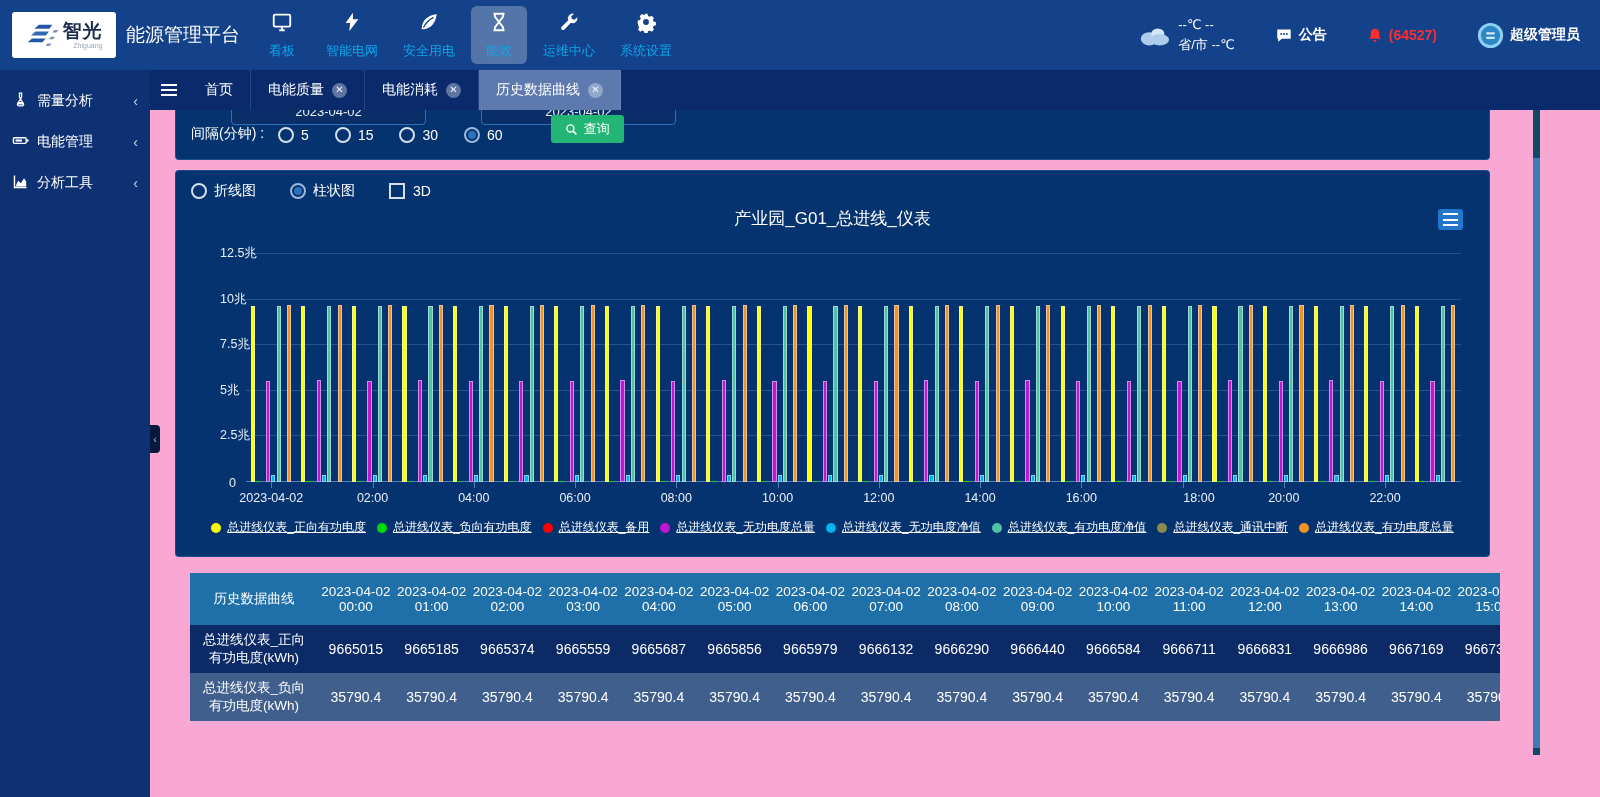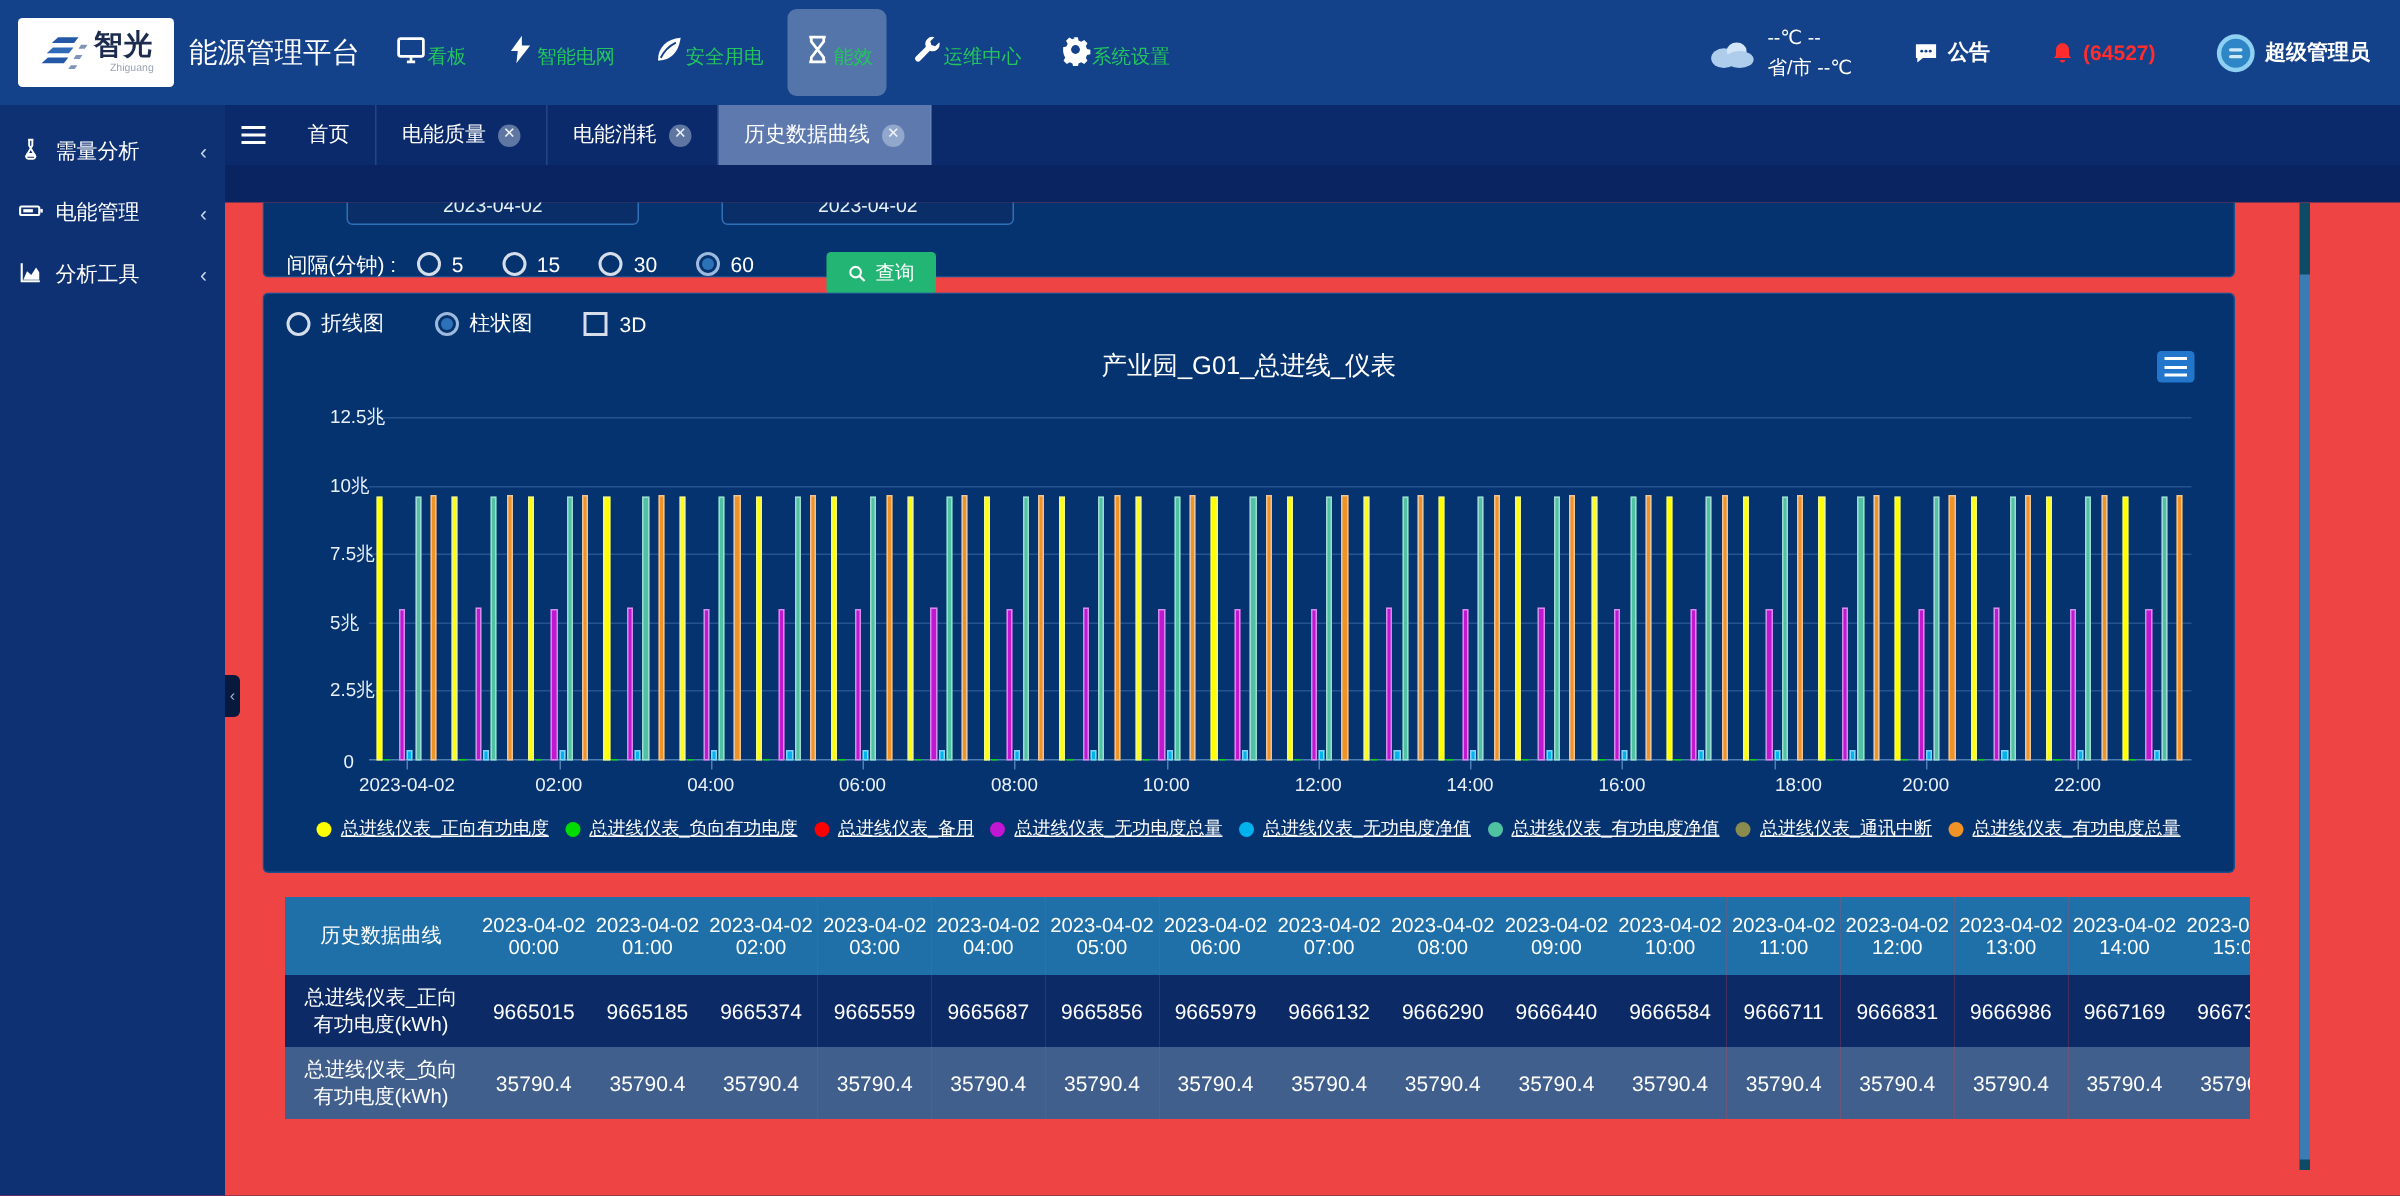--- a/index.html
+++ b/index.html
@@ -10,22 +10,22 @@
   
   .top-header { height:70px; background:#13418a; display:flex; align-items:center; flex:none; }
   .logo-box { width:104px; height:46px; background:#fff; border-radius:3px; margin-left:12px;
               display:flex; align-items:center; justify-content:center; gap:3px; flex:none; }
   .logo-glyph { width:34px; height:28px; flex:none; }
   .logo-texts { display:flex; flex-direction:column; align-items:flex-end; line-height:1; }
   .logo-cn { font-size:19px; font-weight:bold; color:#1c2b4e; letter-spacing:1px; }
   .logo-en { font-size:7px; color:#9aa3b5; margin-top:2px; }
   .app-title { color:#fff; font-size:19px; margin-left:10px; white-space:nowrap; }
   .main-nav { display:flex; margin-left:14px; gap:7px; }
-  .nav-item { min-width:56px; padding:0 9px; height:58px; display:flex; flex-direction:row;
-              align-items:center; color:#22c55e; border-radius:6px; cursor:pointer; }
+  .nav-item { min-width:56px; padding:0 9px; height:58px; display:flex; flex-direction:column;
+              align-items:center; justify-content:center; color:#0ea5e9; border-radius:6px; cursor:pointer; }
   .nav-item svg { width:22px; height:22px; }
   .nav-lb { font-size:13px; margin-top:5px; white-space:nowrap; }
   .nav-item.active { background:rgba(255,255,255,.28); }
   .hdr-right { margin-left:auto; display:flex; align-items:center; margin-right:20px; gap:40px; color:#fff; }
   .weather { display:flex; align-items:center; gap:7px; font-size:13px; }
   .weather .lines { display:flex; flex-direction:column; line-height:1.55; text-align:left; }
   .hdr-chip { display:flex; align-items:center; gap:6px; font-size:14px; font-weight:bold; cursor:pointer; white-space:nowrap; }
   .alarm-chip { color:#ff2d2d; }
 
   
@@ -45,27 +45,27 @@
          border-right:1px solid rgba(130,170,220,.22); cursor:pointer; white-space:nowrap; }
   .tab.active { background:#5d79ae; }
   .tab-close { width:15px; height:15px; border-radius:50%; background:rgba(235,242,252,.38);
                color:#eef4fc; font-size:10px; line-height:14px; text-align:center; }
   .tabbar-right { margin-left:auto; display:flex; align-items:stretch; }
   .tab-act-btn { display:flex; align-items:center; gap:7px; padding:0 18px; font-size:14px;
                  border-left:1px solid rgba(130,170,220,.32); cursor:pointer; white-space:nowrap; }
   .caret { width:0; height:0; border-left:4px solid transparent; border-right:4px solid transparent; border-top:5px solid #fff; }
 
   
-  .content { position:relative; flex:1; background:#ef4444; overflow:hidden;margin-top:25px; }
+  .content { position:relative; flex:1; background:#f9a8d4; overflow:hidden; }
   .card { position:absolute; background:#05336f; border:1px solid rgba(70,125,195,.35); border-radius:4px; }
   .filter-card { left:25px; top:-30px; width:1315px; height:80px; }
   .date-input { position:absolute; top:18px; height:26px; width:195px; background:#0a2e68;
                 border:1px solid #2e71b8; border-radius:4px; color:#e8f0fa; font-size:13px;
                 text-align:center; line-height:24px; overflow:hidden; }
-  .interval-row { position:absolute; left:15px; top:62px; height:28px; display:flex; align-items:flex-start; color:#fff; font-size:14px; }
+  .interval-row { position:absolute; left:15px; top:34px; height:28px; display:flex; align-items:flex-end; color:#fff; font-size:14px; }
   .radio { width:16px; height:16px; border-radius:50%; border:2px solid #d6deea; margin-right:7px;
            display:inline-flex; align-items:center; justify-content:center; flex:none; cursor:pointer; }
   .radio.sel { border-color:#9db9de; }
   .radio.sel i { width:8px; height:8px; border-radius:50%; background:#2d72b8; }
   .radio-item { display:flex; align-items:center; margin-right:26px; cursor:pointer; }
   .query-btn { display:flex; align-items:center; gap:6px; background:#23b573; color:#fff; font-size:13px;
                border:none; border-radius:3px; height:28px; padding:0 14px; margin-left:22px; cursor:pointer; }
 
   .chart-card { left:25px; top:60px; width:1315px; height:387px; }
   .chart-controls { position:absolute; left:15px; top:11px; display:flex; align-items:center; color:#fff; font-size:14px; }

